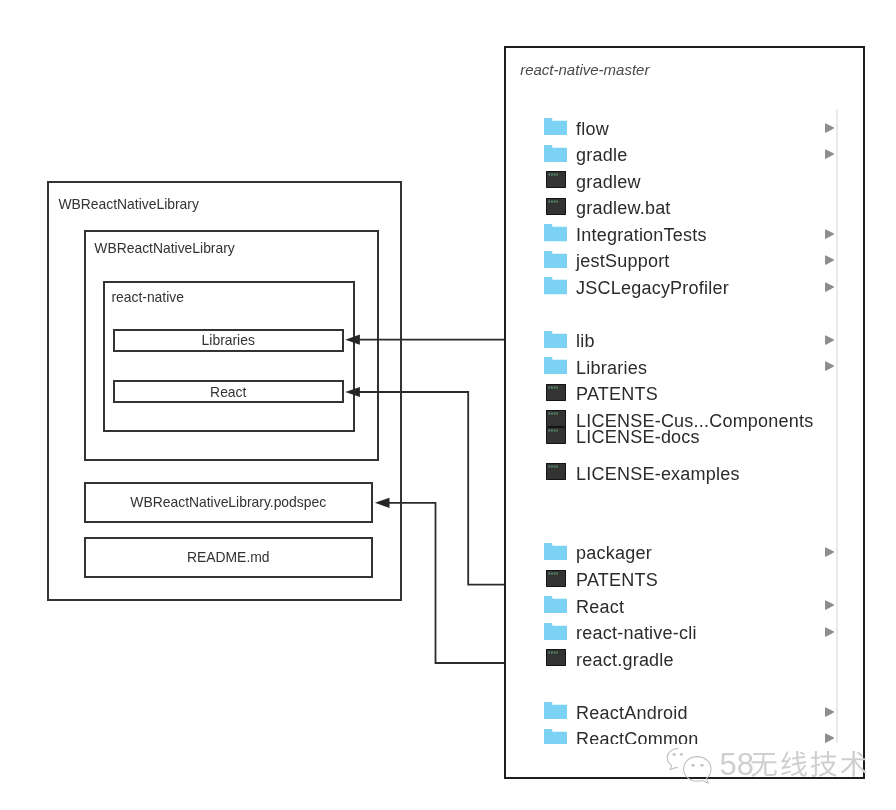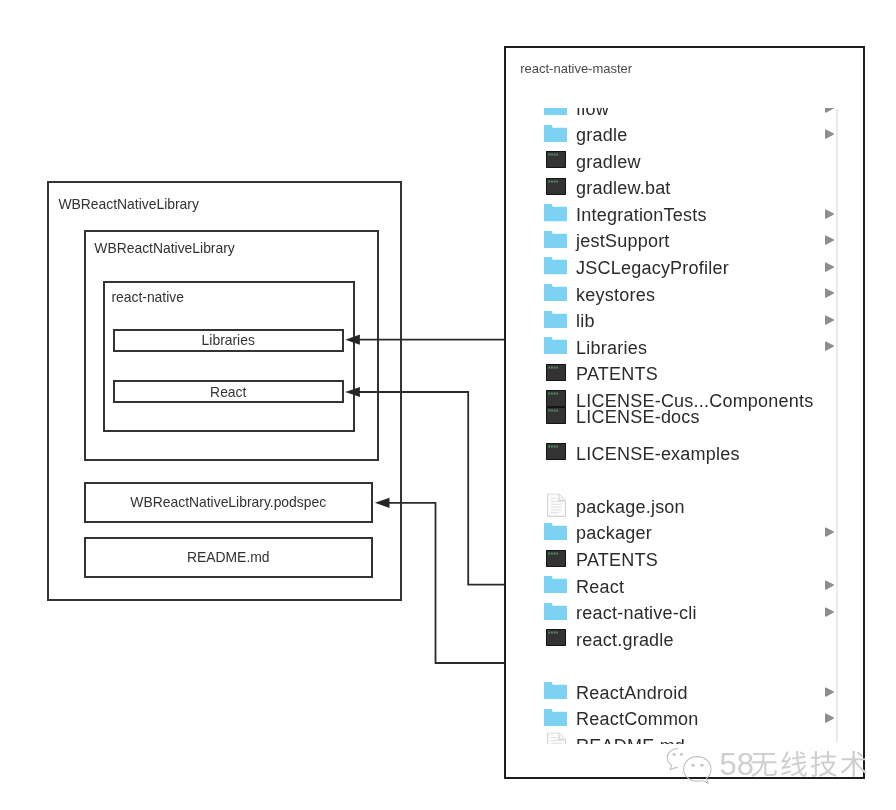--- a/index.html
+++ b/index.html
@@ -9,23 +9,23 @@
   #stage{position:relative;width:896px;height:810px;}
 
   
   .dbox{position:absolute;box-sizing:border-box;border:2px solid #333;background:#fff;}
   .dlabel{position:absolute;font-size:13.9px;color:#333;white-space:nowrap;}
   .dbar{position:absolute;box-sizing:border-box;border:2px solid #333;background:#fff;
         display:flex;align-items:center;justify-content:center;font-size:13.9px;color:#333;}
 
   
   #panel{position:absolute;box-sizing:border-box;border:2.4px solid #1d1d1d;background:#fff;}
-  #panel-title{position:absolute;font-size:13px;color:#4a4a4a;}
+  #panel-title{position:absolute;font-size:15px;color:#4a4a4a;font-style:italic;}
   #filelist{position:absolute;overflow:hidden;}
-  .frow{position:absolute;left:0;display:flex;align-items:center;height:26.55px;width:100%;}
+  .frow{position:absolute;left:0;display:flex;align-items:center;height:26.55px;width:100%;margin-top:20px;}
   .fname{position:absolute;left:72.8px;font-size:18px;color:#2b2b2b;
          white-space:nowrap;letter-spacing:0.22px;}
   .ficon{position:absolute;top:50%;display:block;}
   .farrow{position:absolute;left:322px;margin-top:-3.1px;display:flex;align-items:center;}
   .icn-folder path{fill:#7bd2f3;}
 
   svg{display:block;}
 </style>
 </head>
 <body>
@@ -149,33 +149,20 @@
       <path d="M0 0.9 a0.9 0.9 0 0 1 0.9 -0.9 h6.5 a0.9 0.9 0 0 1 0.9 0.9 v1.7 h14 a0.9 0.9 0 0 1 0.9 0.9 v12.8 a0.9 0.9 0 0 1 -0.9 0.9 h-21.4 a0.9 0.9 0 0 1 -0.9 -0.9 z"></path>
     </svg>
           </span>
       <span class="fname">jestSupport</span>
     <span class="farrow">
       <svg width="9.2" height="10.2" viewBox="0 0 9.2 10.2">
         <path d="M0.6 0.9 L8.6 5.1 L0.6 9.3 Z" fill="#8d8d8d" stroke="#8d8d8d" stroke-width="1.1" stroke-linejoin="round"></path>
       </svg>
     </span>
         </div>
-        <div class="frow" style="top: 174.175px;">
-      <span class="ficon" style="left: 40.4px; transform: translateY(calc(-50% - 2.3px));">
-            <svg class="icn-folder" width="23.2" height="17.2" viewBox="0 0 23.2 17.2">
-      <path d="M0 0.9 a0.9 0.9 0 0 1 0.9 -0.9 h6.5 a0.9 0.9 0 0 1 0.9 0.9 v1.7 h14 a0.9 0.9 0 0 1 0.9 0.9 v12.8 a0.9 0.9 0 0 1 -0.9 0.9 h-21.4 a0.9 0.9 0 0 1 -0.9 -0.9 z"></path>
-    </svg>
-          </span>
-      <span class="fname">keystores</span>
-    <span class="farrow">
-      <svg width="9.2" height="10.2" viewBox="0 0 9.2 10.2">
-        <path d="M0.6 0.9 L8.6 5.1 L0.6 9.3 Z" fill="#8d8d8d" stroke="#8d8d8d" stroke-width="1.1" stroke-linejoin="round"></path>
-      </svg>
-    </span>
-        </div>
         <div class="frow" style="top: 200.725px;">
       <span class="ficon" style="left: 40.4px; transform: translateY(calc(-50% - 2.3px));">
             <svg class="icn-folder" width="23.2" height="17.2" viewBox="0 0 23.2 17.2">
       <path d="M0 0.9 a0.9 0.9 0 0 1 0.9 -0.9 h6.5 a0.9 0.9 0 0 1 0.9 0.9 v1.7 h14 a0.9 0.9 0 0 1 0.9 0.9 v12.8 a0.9 0.9 0 0 1 -0.9 0.9 h-21.4 a0.9 0.9 0 0 1 -0.9 -0.9 z"></path>
     </svg>
           </span>
       <span class="fname">lib</span>
     <span class="farrow">
       <svg width="9.2" height="10.2" viewBox="0 0 9.2 10.2">
         <path d="M0.6 0.9 L8.6 5.1 L0.6 9.3 Z" fill="#8d8d8d" stroke="#8d8d8d" stroke-width="1.1" stroke-linejoin="round"></path>
@@ -247,37 +234,20 @@
       <rect x="0.9" y="1" width="18.2" height="15.2" fill="#333"></rect>
       <g fill="#568a68">
         <rect x="2.4" y="2.6" width="1.7" height="2.1"></rect>
                 <rect x="5.0" y="2.6" width="1.7" height="2.1"></rect>
         <rect x="7.6" y="2.6" width="1.7" height="2.1"></rect>
                 <rect x="10.2" y="2.6" width="1.7" height="2.1"></rect>
       </g>
     </svg>
           </span>
       <span class="fname">LICENSE-examples</span>
-    </div>
-        <div class="frow" style="top: 386.575px;">
-      <span class="ficon" style="left: 43.5px; transform: translateY(calc(-50% - 1.8px));">
-            <svg class="icn-document" width="19" height="23.5" viewBox="0 0 19 23.5">
-      <path d="M0.55 0.55 h11.3 l6.6 6.6 v15.8 h-17.9 z" fill="#fcfcfc" stroke="#d4d4d4" stroke-width="1.1"></path>
-      <path d="M11.85 0.55 v6.6 h6.6" fill="#f3f3f3" stroke="#d4d4d4" stroke-width="1.05"></path>
-      <g stroke="#dedede" stroke-width="0.95">
-        <path d="M3.7 5.2 H9.9"></path>
-                <path d="M3.7 8.0 H14.6"></path>
-                <path d="M3.7 10.8 H14.6"></path>
-        <path d="M3.7 13.6 H14.6"></path>
-                <path d="M3.7 16.4 H14.6"></path>
-                <path d="M3.7 19.2 H11.8"></path>
-      </g>
-    </svg>
-          </span>
-      <span class="fname">package.json</span>
     </div>
         <div class="frow" style="top: 413.125px;">
       <span class="ficon" style="left: 40.4px; transform: translateY(calc(-50% - 2.3px));">
             <svg class="icn-folder" width="23.2" height="17.2" viewBox="0 0 23.2 17.2">
       <path d="M0 0.9 a0.9 0.9 0 0 1 0.9 -0.9 h6.5 a0.9 0.9 0 0 1 0.9 0.9 v1.7 h14 a0.9 0.9 0 0 1 0.9 0.9 v12.8 a0.9 0.9 0 0 1 -0.9 0.9 h-21.4 a0.9 0.9 0 0 1 -0.9 -0.9 z"></path>
     </svg>
           </span>
       <span class="fname">packager</span>
     <span class="farrow">
       <svg width="9.2" height="10.2" viewBox="0 0 9.2 10.2">

